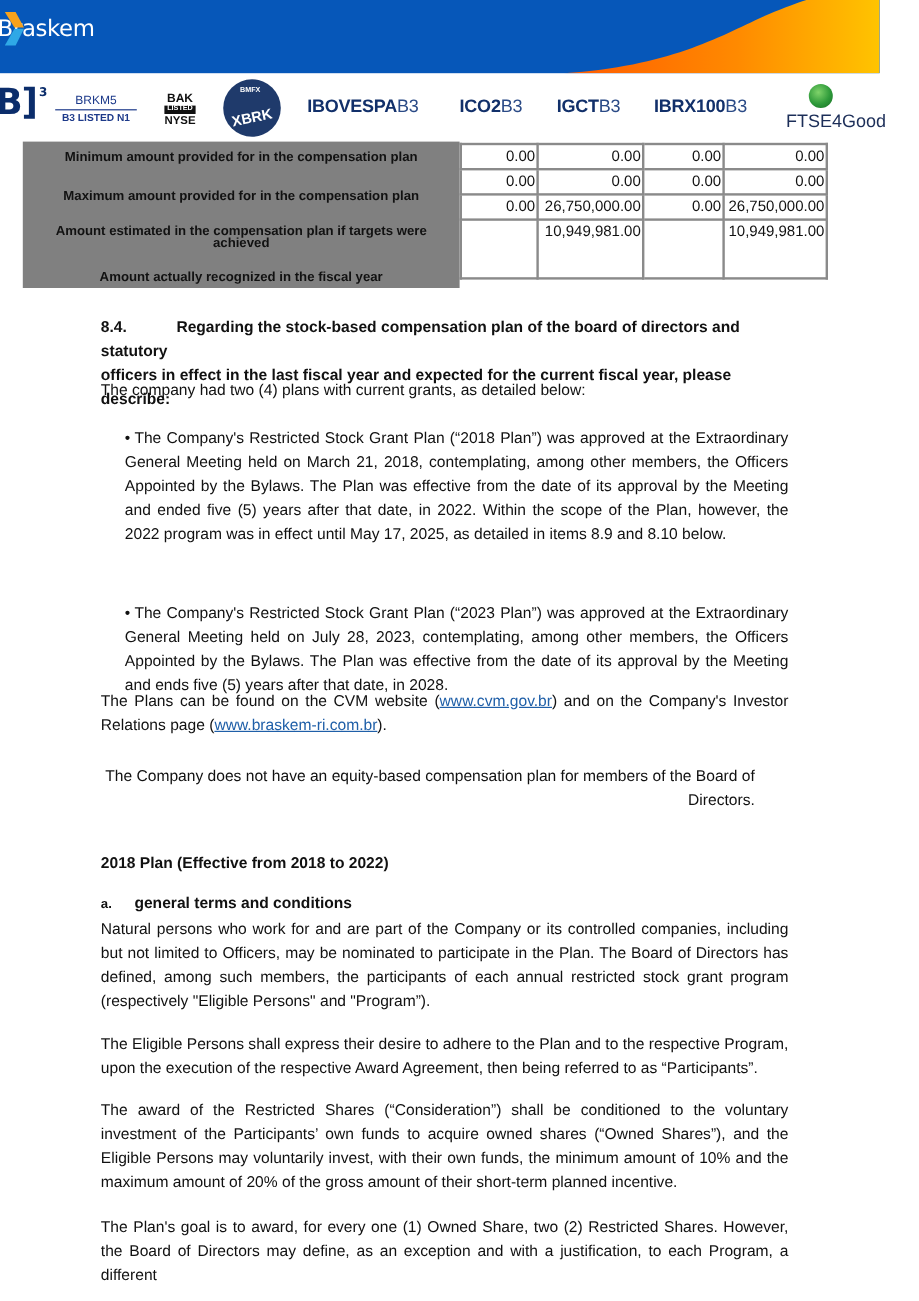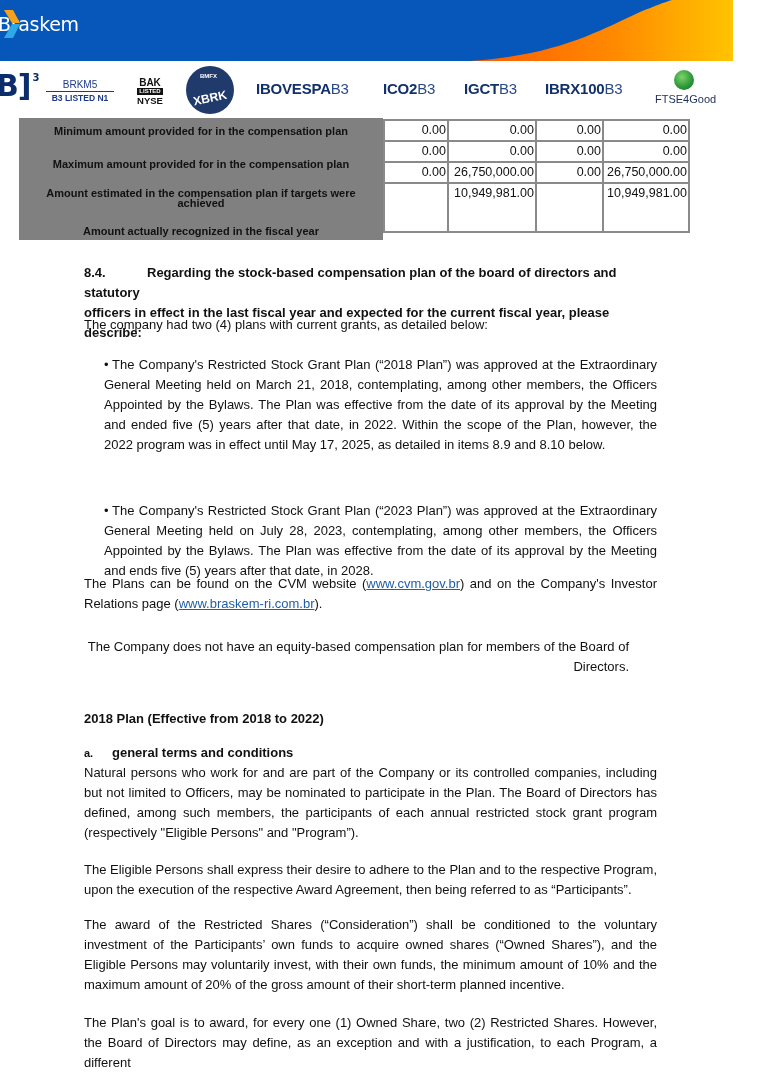--- a/index.html
+++ b/index.html
@@ -36,21 +36,21 @@
   .bak .m { font-size: 6px; background: #111; color: #fff; margin: 1px 1px; line-height: 7px; }
   .bak .b { font-size: 9.5px; }
   .xbrk { left: 186px; top: 4px; width: 48px; height: 48px; border-radius: 50%; background: #1f3a6b; }
   .xbrk .lbl { position: absolute; left: 0; right: 0; top: 25px; text-align: center; color: #fff; font-weight: bold; font-size: 12px; transform: rotate(-12deg); }
   .xbrk .top { position: absolute; left: 14px; top: 7px; font-size: 6px; color: #fff; font-weight: bold; }
   .idx { top: 18px; font-size: 15px; color: #12306a; letter-spacing: -0.2px; }
   .idx b { font-weight: bold; }
   .idx span.b3s { font-weight: normal; color: #2a4a86; }
   .ftse { left: 655px; top: 8px; width: 58px; text-align: center; }
   .ftse .globe { width: 20px; height: 20px; border-radius: 50%; margin: 0 auto; background: radial-gradient(circle at 40% 35%, #7fd36a 0%, #2e9a3a 55%, #166b24 100%); }
-  .ftse .t { font-size: 11px; color: #1c2e58; margin-top: 3px; }
+  .ftse .t { font-size: 15px; color: #1c2e58; margin-top: 3px; }
 
   
   .tbl-labels {
     position: absolute; left: 19px; top: 118px; width: 364px; height: 122px;
     background: #808080;
   }
   .tbl-label {
     position: absolute; left: 0; width: 364px; text-align: center;
     font-family: "Liberation Sans", sans-serif; font-weight: bold; font-size: 11px; color: #111;
     line-height: 10px;

